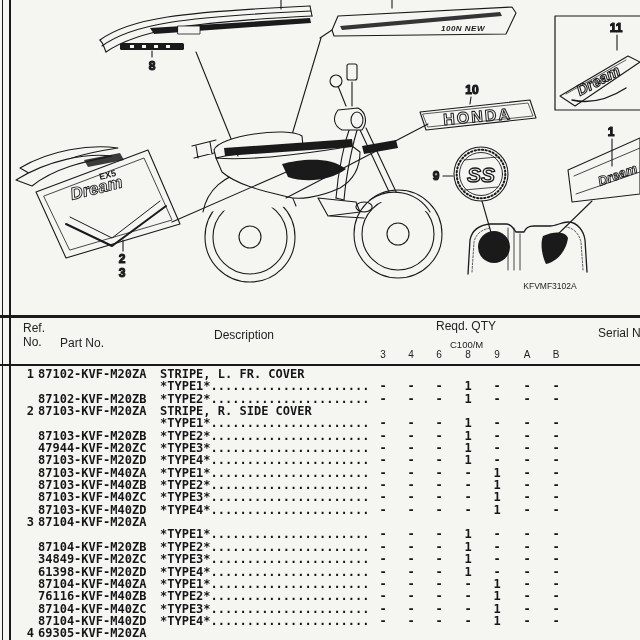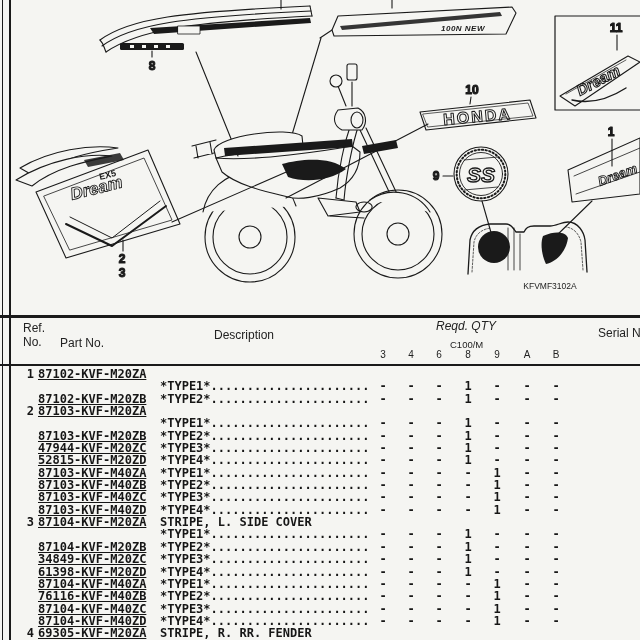--- a/index.html
+++ b/index.html
@@ -22,21 +22,21 @@
   .th.small{font-size:9.5px;}
   .th.num{font-size:10px; width:16px; text-align:center;}
   .hdr-divider{position:absolute; left:0; right:0; top:46px; height:2px; background:#1a1a1a;}
   .rows{
     position:absolute; left:0; right:0; top:50px;
     font-family:"DejaVu Sans Mono", monospace;
     font-size:12px; font-weight:bold; color:#161616;
   }
   .trow{position:relative; height:12.35px; line-height:12.4px; white-space:nowrap;}
   .c-ref{position:absolute; left:20px; width:14px; text-align:right;}
-  .c-part{position:absolute; left:38px;text-decoration:underline;}
+  .c-part{position:absolute; left:38px;}
   .c-desc{position:absolute; left:160px;}
   .c-qty{position:absolute; width:16px; text-align:center;}
 </style>
 </head>
 <body>
 
 <div class="page">
 
   <div class="vline thin"></div>
   <div class="vline thick"></div>
@@ -180,35 +180,36 @@
     </g>
     <text class="callout" x="616" y="32" text-anchor="middle">11</text>
     <line x1="617" y1="35" x2="617" y2="50"></line>
   </svg>
 
   <div class="table">
     <span class="th" style="left:23px; top:3px;">Ref.</span>
     <span class="th" style="left:23px; top:17px;">No.</span>
     <span class="th" style="left:60px; top:18px;">Part No.</span>
     <span class="th" style="left:214px; top:10px;">Description</span>
-    <span class="th" style="left:436px; top:1px;font-style:italic;">Reqd. QTY</span>
+    <span class="th" style="left:436px; top:1px;">Reqd. QTY</span>
     <span class="th small" style="left:450px; top:21px;">C100/M</span>
     <span class="th num" style="left:375px; top:31px;">3</span>
     <span class="th num" style="left:403px; top:31px;">4</span>
     <span class="th num" style="left:431px; top:31px;">6</span>
     <span class="th num" style="left:460px; top:31px;">8</span>
     <span class="th num" style="left:489px; top:31px;">9</span>
     <span class="th num" style="left:519px; top:31px;">A</span>
     <span class="th num" style="left:548px; top:31px;">B</span>
     <span class="th" style="left:598px; top:8px;">Serial No.</span>
     <div class="hdr-divider"></div>
     <div class="rows">
         <div class="trow">
           <span class="c-ref">1</span>
           <span class="c-part">87102-KVF-M20ZA</span>
+          <span class="c-desc">STRIPE, L. FR. COVER</span>
         </div>
         <div class="trow">
           <span class="c-desc">*TYPE1*......................</span>
           <span class="c-qty" style="left: 375px;">-</span>
           <span class="c-qty" style="left: 403px;">-</span>
           <span class="c-qty" style="left: 431px;">-</span>
           <span class="c-qty" style="left: 460px;">1</span>
           <span class="c-qty" style="left: 489px;">-</span>
           <span class="c-qty" style="left: 519px;">-</span>
           <span class="c-qty" style="left: 548px;">-</span>
@@ -220,20 +221,21 @@
           <span class="c-qty" style="left: 403px;">-</span>
           <span class="c-qty" style="left: 431px;">-</span>
           <span class="c-qty" style="left: 460px;">1</span>
           <span class="c-qty" style="left: 489px;">-</span>
           <span class="c-qty" style="left: 519px;">-</span>
           <span class="c-qty" style="left: 548px;">-</span>
         </div>
         <div class="trow">
           <span class="c-ref">2</span>
           <span class="c-part">87103-KVF-M20ZA</span>
+          <span class="c-desc">STRIPE, R. SIDE COVER</span>
         </div>
         <div class="trow">
           <span class="c-desc">*TYPE1*......................</span>
           <span class="c-qty" style="left: 375px;">-</span>
           <span class="c-qty" style="left: 403px;">-</span>
           <span class="c-qty" style="left: 431px;">-</span>
           <span class="c-qty" style="left: 460px;">1</span>
           <span class="c-qty" style="left: 489px;">-</span>
           <span class="c-qty" style="left: 519px;">-</span>
           <span class="c-qty" style="left: 548px;">-</span>
@@ -254,21 +256,21 @@
           <span class="c-desc">*TYPE3*......................</span>
           <span class="c-qty" style="left: 375px;">-</span>
           <span class="c-qty" style="left: 403px;">-</span>
           <span class="c-qty" style="left: 431px;">-</span>
           <span class="c-qty" style="left: 460px;">1</span>
           <span class="c-qty" style="left: 489px;">-</span>
           <span class="c-qty" style="left: 519px;">-</span>
           <span class="c-qty" style="left: 548px;">-</span>
         </div>
         <div class="trow">
-          <span class="c-part">52815-KVF-M20ZD</span>
+          <span class="c-part">87103-KVF-M20ZD</span>
           <span class="c-desc">*TYPE4*......................</span>
           <span class="c-qty" style="left: 375px;">-</span>
           <span class="c-qty" style="left: 403px;">-</span>
           <span class="c-qty" style="left: 431px;">-</span>
           <span class="c-qty" style="left: 460px;">1</span>
           <span class="c-qty" style="left: 489px;">-</span>
           <span class="c-qty" style="left: 519px;">-</span>
           <span class="c-qty" style="left: 548px;">-</span>
         </div>
         <div class="trow">
@@ -311,21 +313,20 @@
           <span class="c-qty" style="left: 403px;">-</span>
           <span class="c-qty" style="left: 431px;">-</span>
           <span class="c-qty" style="left: 460px;">-</span>
           <span class="c-qty" style="left: 489px;">1</span>
           <span class="c-qty" style="left: 519px;">-</span>
           <span class="c-qty" style="left: 548px;">-</span>
         </div>
         <div class="trow">
           <span class="c-ref">3</span>
           <span class="c-part">87104-KVF-M20ZA</span>
-          <span class="c-desc">STRIPE, L. SIDE COVER</span>
         </div>
         <div class="trow">
           <span class="c-desc">*TYPE1*......................</span>
           <span class="c-qty" style="left: 375px;">-</span>
           <span class="c-qty" style="left: 403px;">-</span>
           <span class="c-qty" style="left: 431px;">-</span>
           <span class="c-qty" style="left: 460px;">1</span>
           <span class="c-qty" style="left: 489px;">-</span>
           <span class="c-qty" style="left: 519px;">-</span>
           <span class="c-qty" style="left: 548px;">-</span>
@@ -403,18 +404,17 @@
           <span class="c-qty" style="left: 403px;">-</span>
           <span class="c-qty" style="left: 431px;">-</span>
           <span class="c-qty" style="left: 460px;">-</span>
           <span class="c-qty" style="left: 489px;">1</span>
           <span class="c-qty" style="left: 519px;">-</span>
           <span class="c-qty" style="left: 548px;">-</span>
         </div>
         <div class="trow">
           <span class="c-ref">4</span>
           <span class="c-part">69305-KVF-M20ZA</span>
-          <span class="c-desc">STRIPE, R. RR. FENDER</span>
         </div>
       </div>
   </div>
 
 </div>
 
 </body></html>

